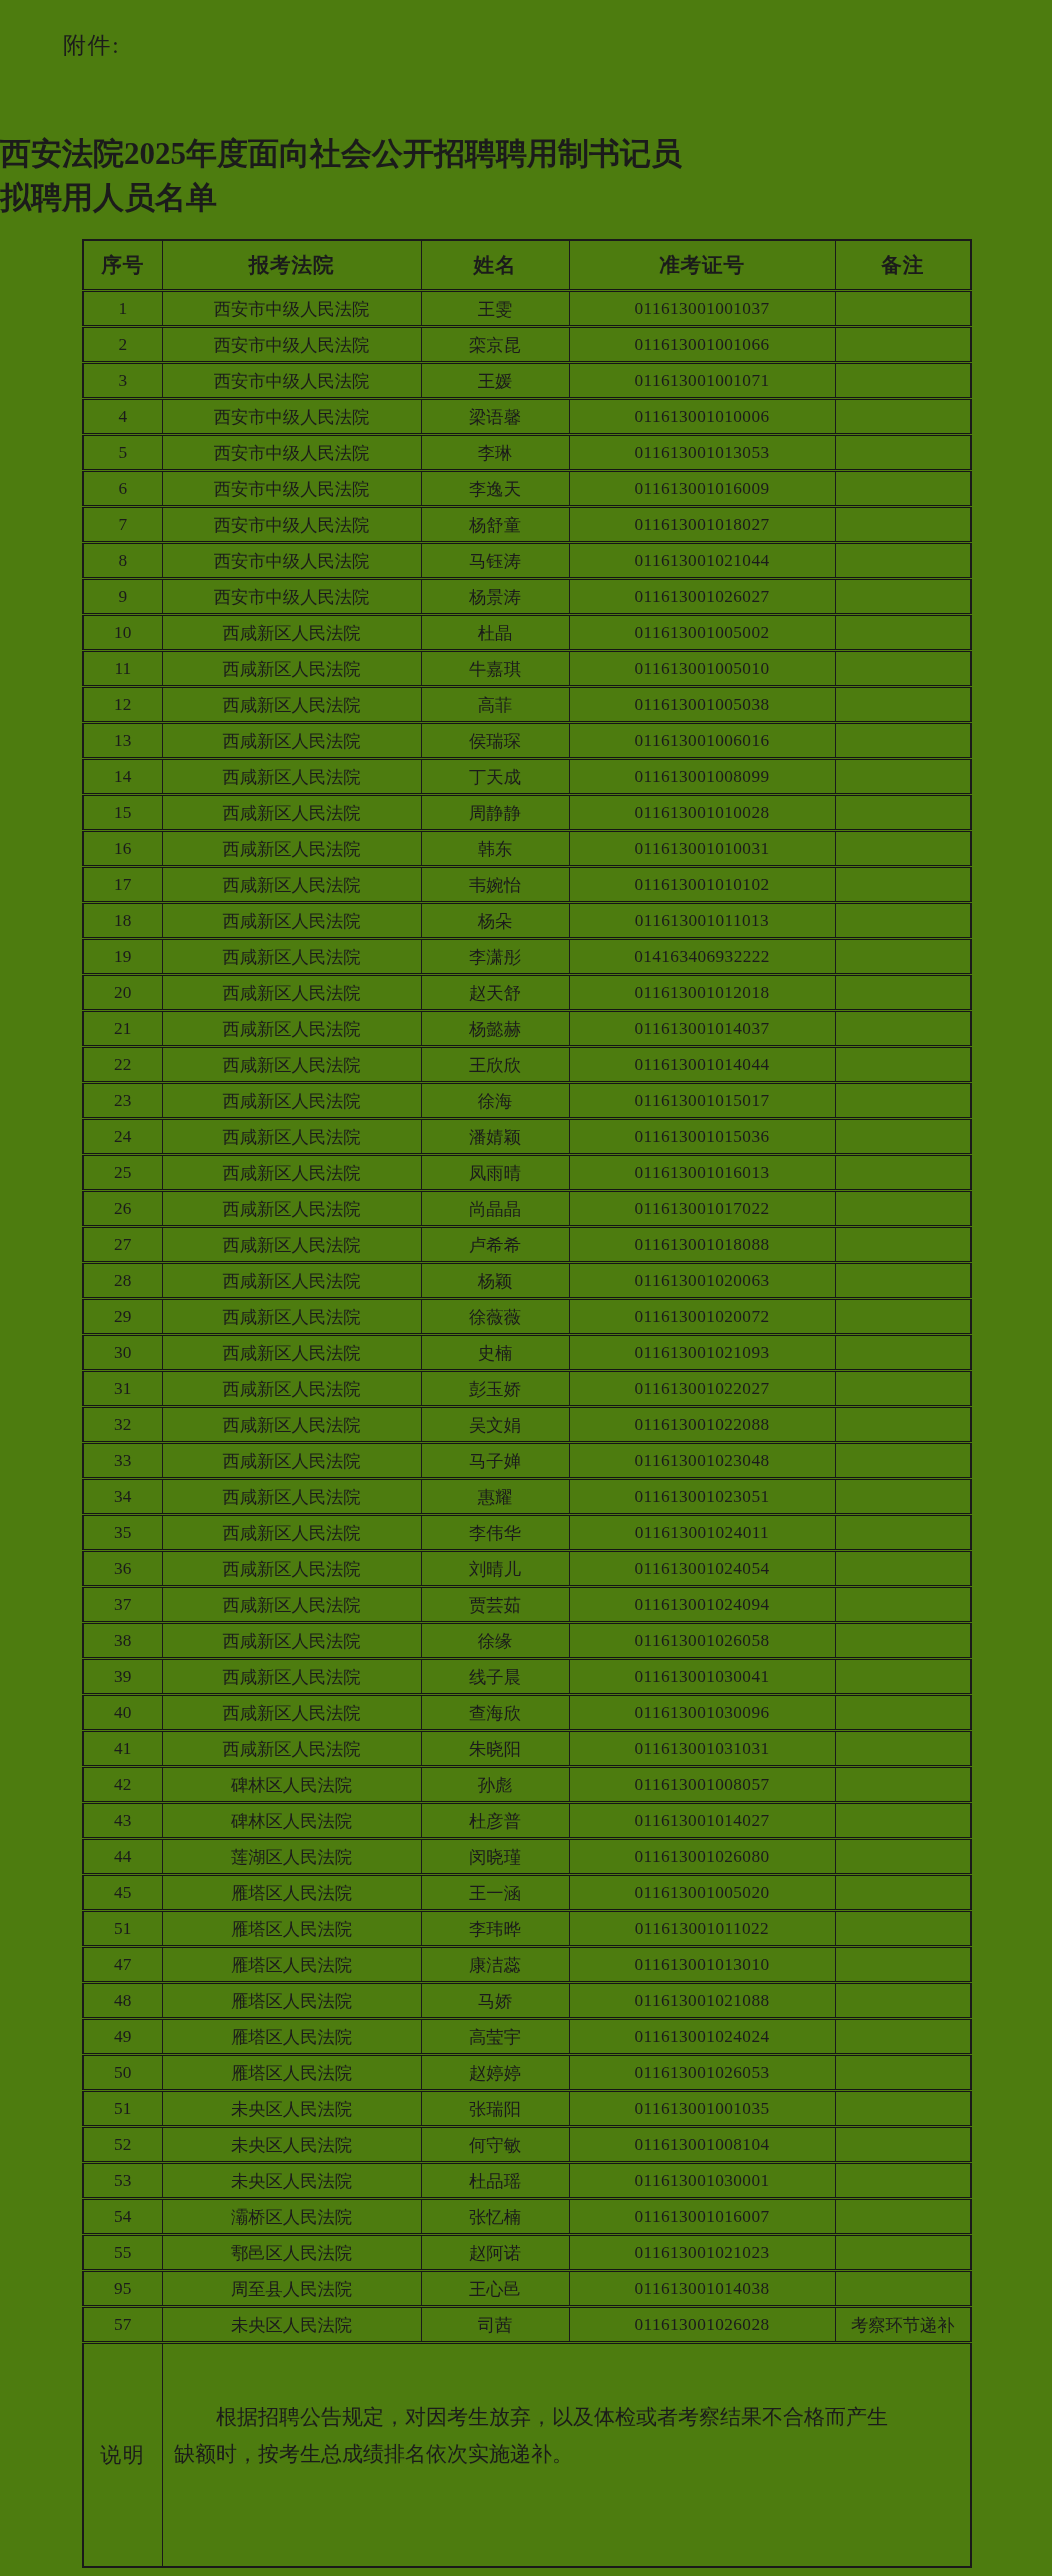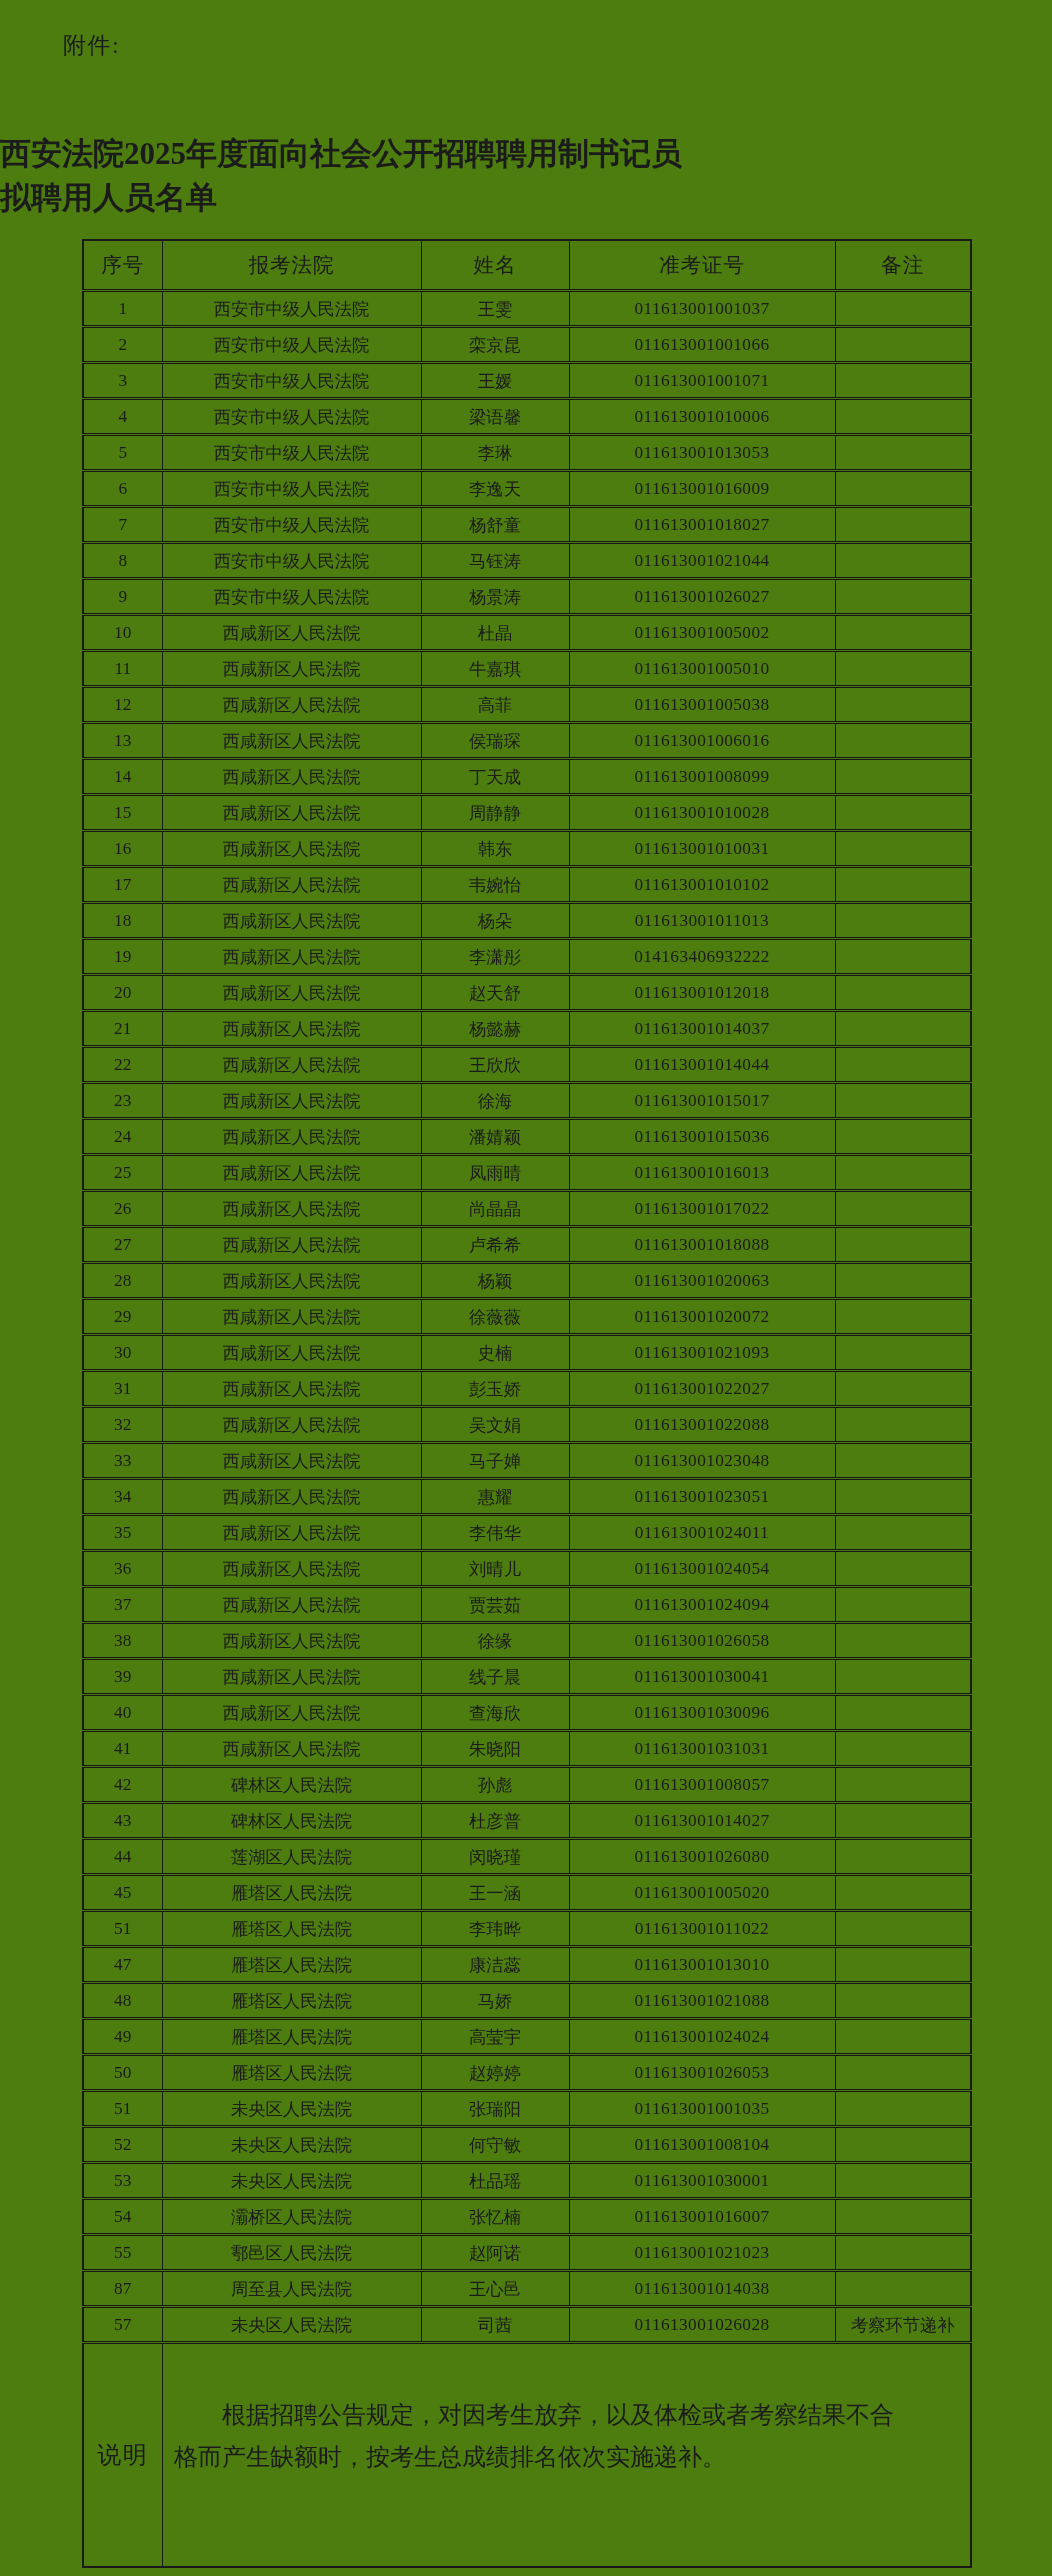--- a/index.html
+++ b/index.html
@@ -32,27 +32,27 @@
   col.c-name{width:148px;}
   col.c-ticket{width:266px;}
   col.c-remark{width:136px;}
   th,td{
     border-left:1.6px solid #1a1a1a;
     border-top:3.3px double #151515;
     text-align:center;vertical-align:middle;
     padding:0 3.3px;
     overflow:hidden;white-space:nowrap;
   }
-  th{height:48px;font-size:20.6px;font-weight:normal;letter-spacing:0.8px;border-top:none;}
+  th{height:48px;font-size:20.6px;font-weight:bold;letter-spacing:0.8px;border-top:none;}
   tbody td{height:33px;font-size:17.3px;}
   td.c-ticket{letter-spacing:0.4px;}
   tr.note-row td{
     height:184px;
     white-space:normal;
-    font-size:24px;
+    font-size:21px;
   }
   td.note-label{letter-spacing:1.6px;}
   td.note-text{
     text-align:left;vertical-align:middle;
     padding:0 74px 38px 11.5px;
     line-height:1.75;
   }
   td.note-text .indent{display:block;text-indent:2em;}
 </style>
 </head>
@@ -464,21 +464,21 @@
           <td class="c-remark"></td>
         </tr>
         <tr>
           <td class="c-no">55</td>
           <td class="c-court">鄠邑区人民法院</td>
           <td class="c-name">赵阿诺</td>
           <td class="c-ticket">011613001021023</td>
           <td class="c-remark"></td>
         </tr>
         <tr>
-          <td class="c-no">87</td>
+          <td class="c-no">95</td>
           <td class="c-court">周至县人民法院</td>
           <td class="c-name">王心邑</td>
           <td class="c-ticket">011613001014038</td>
           <td class="c-remark"></td>
         </tr>
         <tr>
           <td class="c-no">57</td>
           <td class="c-court">未央区人民法院</td>
           <td class="c-name">司茜</td>
           <td class="c-ticket">011613001026028</td>

